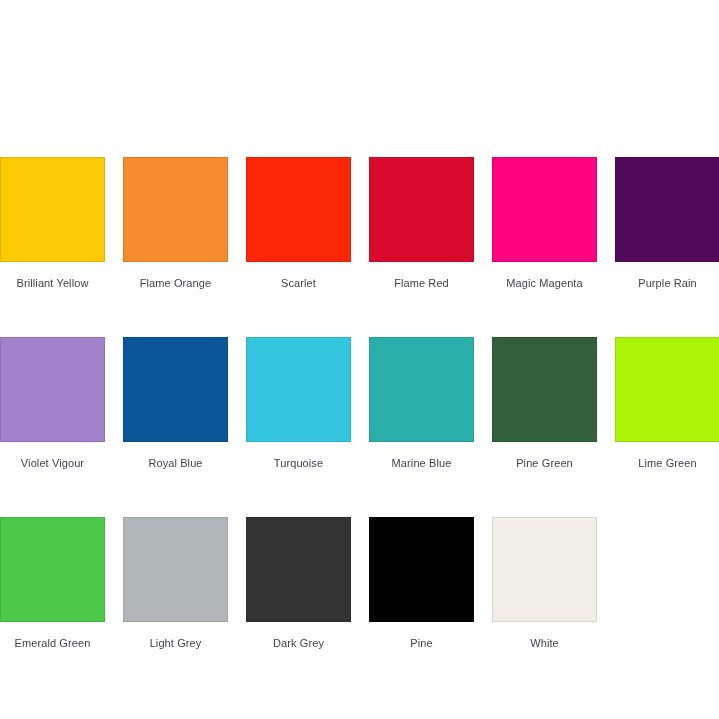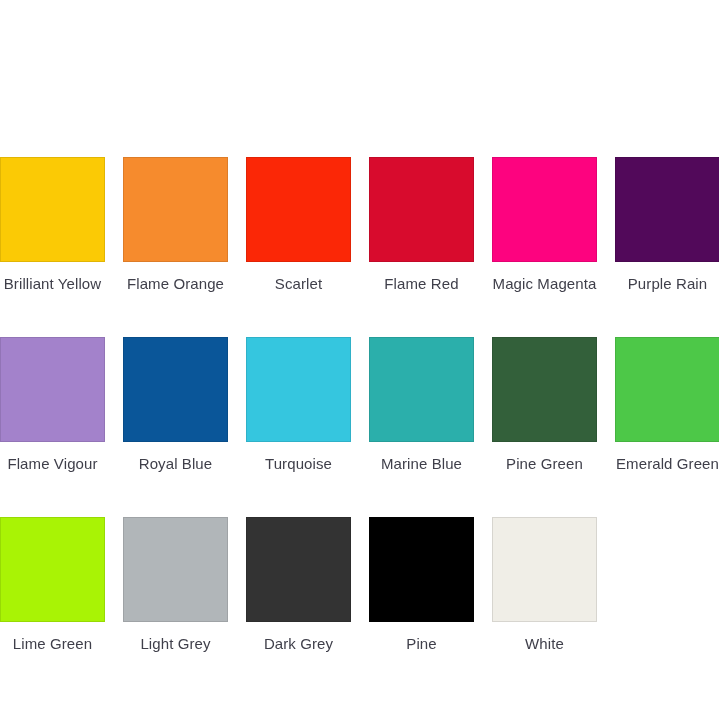--- a/index.html
+++ b/index.html
@@ -47,21 +47,21 @@
   .swatch-chip {
     width: 105px;
     height: 105px;
     box-sizing: border-box;
     border: 1px solid rgba(0, 0, 0, 0.10);
     display: block;
   }
 
   .swatch-label {
     margin-top: 15px;
-    font-size: 15px;
+    font-size: 11px;
     line-height: 13px;
     color: #3f3f4a;
     text-align: center;
     white-space: nowrap;
     letter-spacing: 0.1px;
   }
 </style>
 </head>
 <body style="background-color: rgb(255, 255, 255);">
 
@@ -86,45 +86,45 @@
       <div class="swatch-cell">
         <div class="swatch-chip" style="background-color: rgb(253, 3, 127);"></div>
         <div class="swatch-label">Magic Magenta</div>
       </div>
       <div class="swatch-cell">
         <div class="swatch-chip" style="background-color: rgb(82, 9, 90);"></div>
         <div class="swatch-label">Purple Rain</div>
       </div>
       <div class="swatch-cell">
         <div class="swatch-chip" style="background-color: rgb(163, 130, 203);"></div>
-        <div class="swatch-label">Flame Vigour</div>
+        <div class="swatch-label">Violet Vigour</div>
       </div>
       <div class="swatch-cell">
         <div class="swatch-chip" style="background-color: rgb(10, 86, 153);"></div>
         <div class="swatch-label">Royal Blue</div>
       </div>
       <div class="swatch-cell">
         <div class="swatch-chip" style="background-color: rgb(53, 198, 223);"></div>
         <div class="swatch-label">Turquoise</div>
       </div>
       <div class="swatch-cell">
         <div class="swatch-chip" style="background-color: rgb(43, 175, 171);"></div>
         <div class="swatch-label">Marine Blue</div>
       </div>
       <div class="swatch-cell">
         <div class="swatch-chip" style="background-color: rgb(51, 96, 58);"></div>
         <div class="swatch-label">Pine Green</div>
       </div>
       <div class="swatch-cell">
+        <div class="swatch-chip" style="background-color: rgb(169, 243, 5);"></div>
+        <div class="swatch-label">Lime Green</div>
+      </div>
+      <div class="swatch-cell">
         <div class="swatch-chip" style="background-color: rgb(77, 200, 72);"></div>
         <div class="swatch-label">Emerald Green</div>
-      </div>
-      <div class="swatch-cell">
-        <div class="swatch-chip" style="background-color: rgb(169, 243, 5);"></div>
-        <div class="swatch-label">Lime Green</div>
       </div>
       <div class="swatch-cell">
         <div class="swatch-chip" style="background-color: rgb(177, 182, 185);"></div>
         <div class="swatch-label">Light Grey</div>
       </div>
       <div class="swatch-cell">
         <div class="swatch-chip" style="background-color: rgb(51, 51, 51);"></div>
         <div class="swatch-label">Dark Grey</div>
       </div>
       <div class="swatch-cell">

